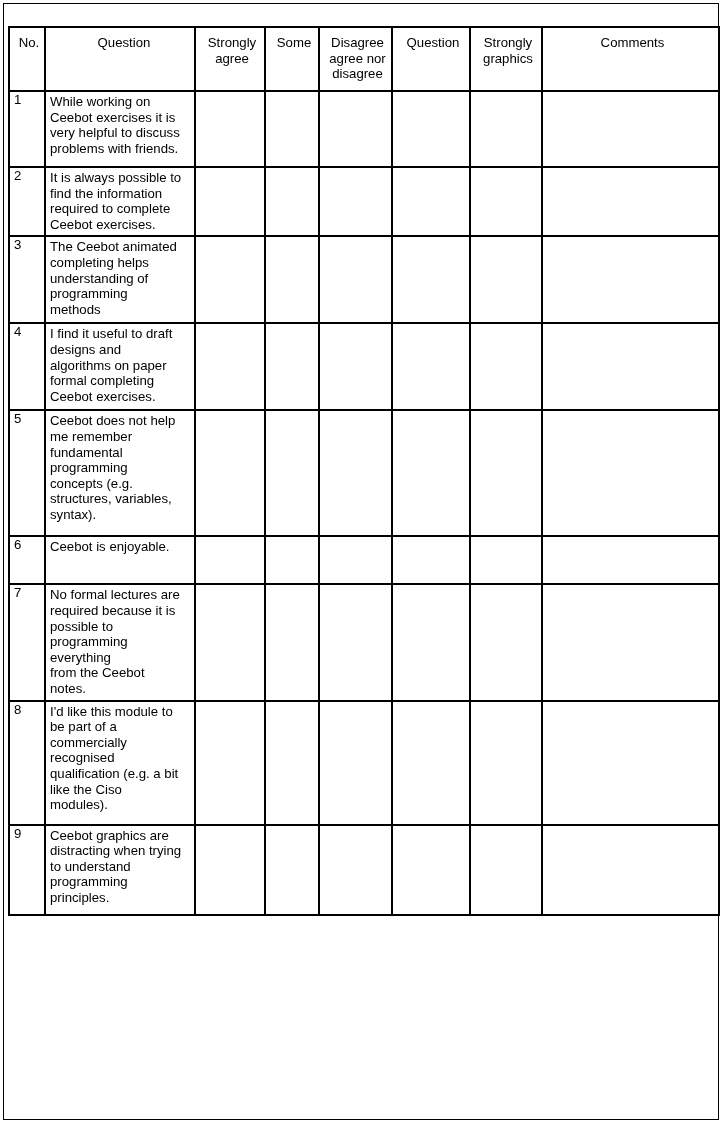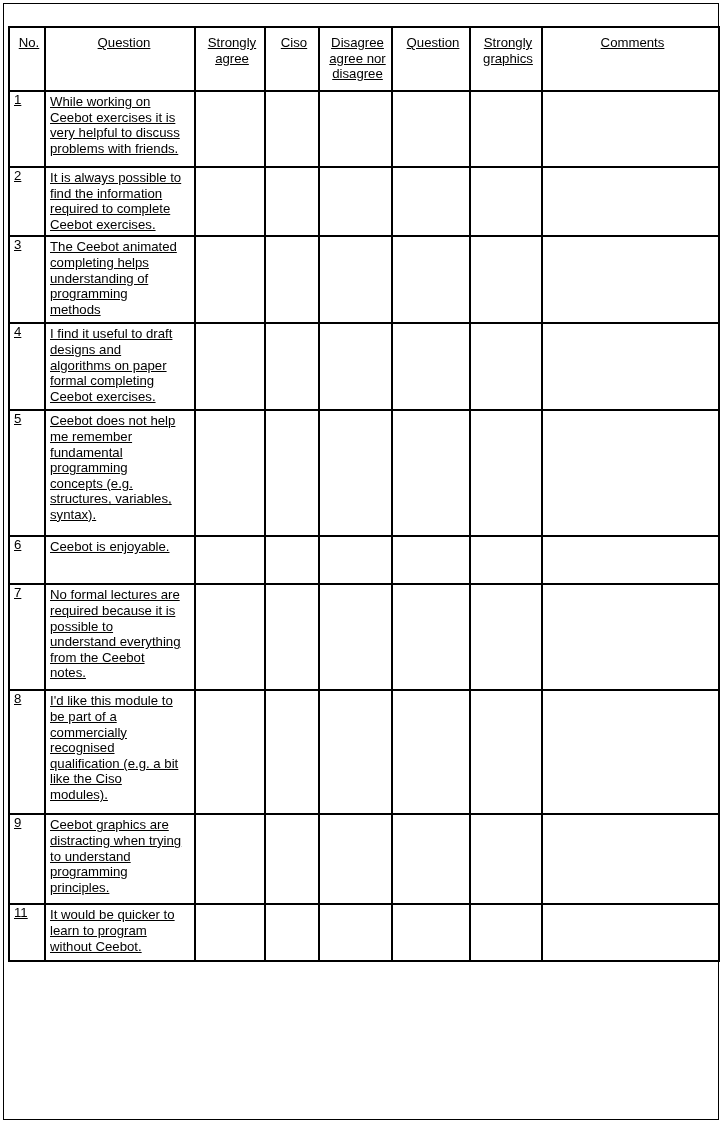--- a/index.html
+++ b/index.html
@@ -26,21 +26,20 @@
   }
 
   #survey-table {
     position: absolute;
     left: 4px;
     top: 22px;
     width: 710px;
     border-collapse: collapse;
     table-layout: fixed;
     background: #fde047;
-    text-decoration: underline;
   }
 
   #survey-table td,
   #survey-table th {
     border: 2px solid #000000;
     padding: 0;
     vertical-align: top;
     font-weight: normal;
     font-size: 13.2px;
     line-height: 15.6px;
@@ -127,21 +126,21 @@
         <th class="hdr-cell">
           <div class="hdr-text">No.</div>
         </th>
         <th class="hdr-cell">
           <div class="hdr-text centered">Question</div>
         </th>
         <th class="hdr-cell">
           <div class="hdr-text">Strongly agree</div>
         </th>
         <th class="hdr-cell">
-          <div class="hdr-text">Ciso</div>
+          <div class="hdr-text">Some</div>
         </th>
         <th class="hdr-cell">
           <div class="hdr-text">Disagree agree nor disagree</div>
         </th>
         <th class="hdr-cell">
           <div class="hdr-text">Question</div>
         </th>
         <th class="hdr-cell">
           <div class="hdr-text">Strongly graphics</div>
         </th>
@@ -264,21 +263,21 @@
       </tr>
 
       <tr class="r7">
         <td class="cell-no">
             <div class="no-text">7</div>
           </td>
         <td class="cell-question">
             <div class="q-text">No formal lectures are
 required because it is
 possible to
-understand everything
+programming everything
 from the Ceebot
 notes.</div>
           </td>
         <td class="cell-blank"></td>
         <td class="cell-blank"></td>
         <td class="cell-blank"></td>
         <td class="cell-blank"></td>
         <td class="cell-blank"></td>
         <td class="cell-blank"></td>
       </tr>
@@ -317,33 +316,17 @@
           </td>
         <td class="cell-blank"></td>
         <td class="cell-blank"></td>
         <td class="cell-blank"></td>
         <td class="cell-blank"></td>
         <td class="cell-blank"></td>
         <td class="cell-blank"></td>
       </tr>
 
 
-      <tr class="r11">
-        <td class="cell-no">
-            <div class="no-text">11</div>
-          </td>
-        <td class="cell-question">
-            <div class="q-text">It would be quicker to
-learn to program
-without Ceebot.</div>
-          </td>
-        <td class="cell-blank"></td>
-        <td class="cell-blank"></td>
-        <td class="cell-blank"></td>
-        <td class="cell-blank"></td>
-        <td class="cell-blank"></td>
-        <td class="cell-blank"></td>
-      </tr>
 
     </tbody>
   </table>
 
 </div>
 
 </body></html>

